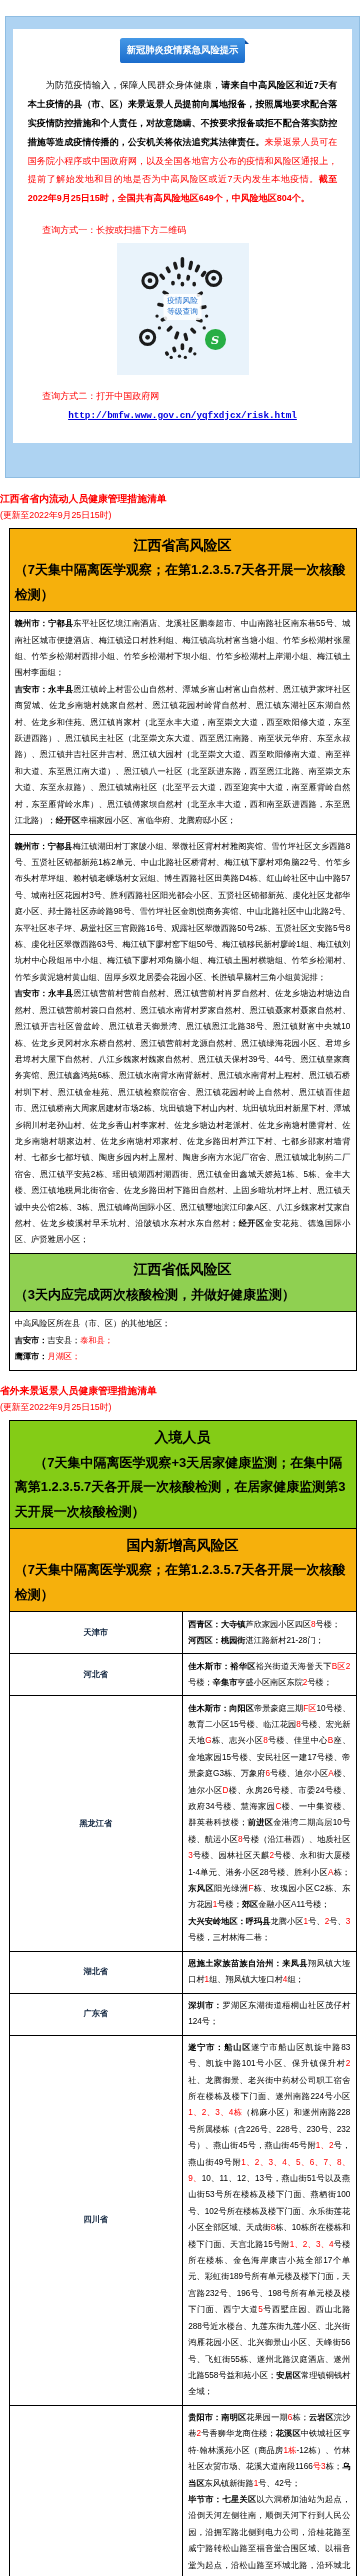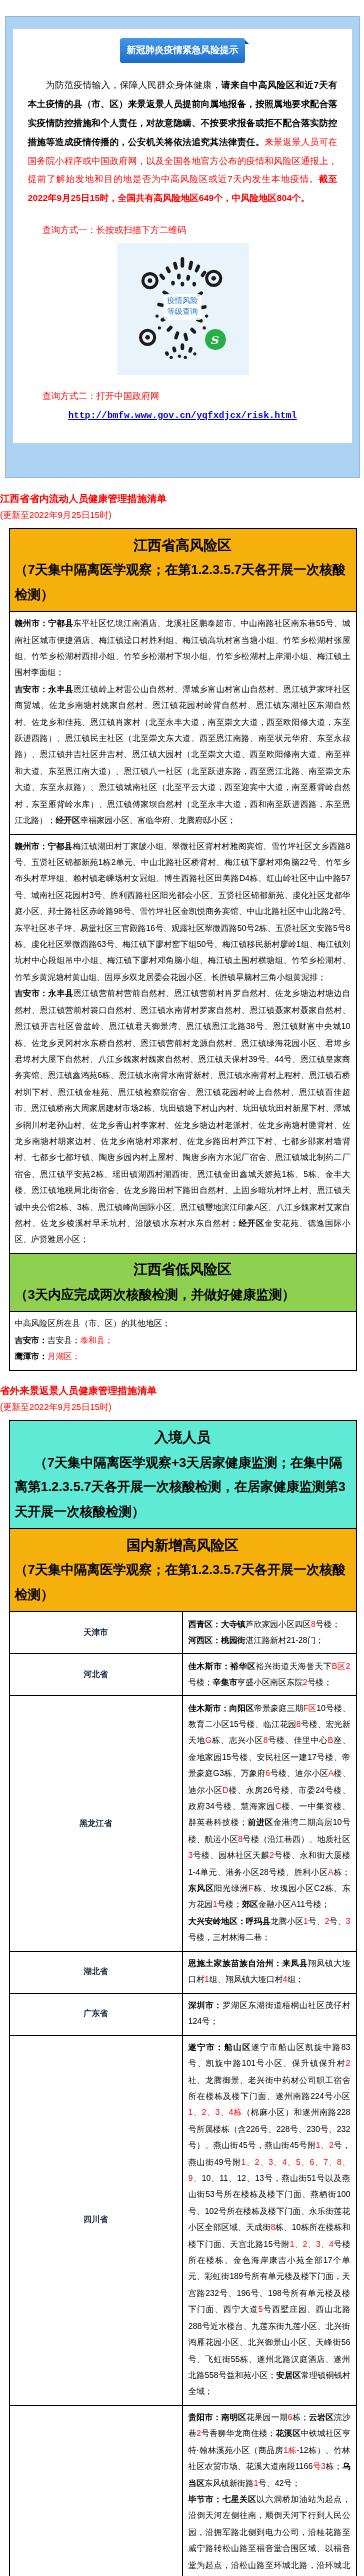--- a/index.html
+++ b/index.html
@@ -63,21 +63,21 @@
   .risk-table th.prov {
     width: 61px; text-align:center; vertical-align:middle;
     font-weight:bold; padding: 4.1px 3.1px; line-height:1.9; color:#10243e;
   }
   .band { padding: 2.6px 5.2px 3.6px; font-weight:bold; line-height:1.9; }
   .band .band-title { display:block; text-align:center; font-size:14px; }
   .band .band-note  { display:block; text-align:left;  font-size:13px; }
   .band.orange { background:#F6B00C; }
   .band.yellow { background:#FFFF00; }
   .band.green  { background:#8FD051; }
-  .band.redbg  { background:#5eead4; }
+  .band.redbg  { background:#84cc16; }
   .band.redbg .band-note { text-indent:1.5em; }
 </style>
 </head>
 <body>
 
 <div class="notice-wrap">
   <div class="notice-inner">
     <div class="ribbon">新冠肺炎疫情紧急风险提示</div>
     <p class="notice-body">为防范疫情输入，保障人民群众身体健康，<b>请来自中高风险区和近7天有本土疫情的县（市、区）来景返景人员提前向属地报备，按照属地要求配合落实疫情防控措施和个人责任，对故意隐瞒、不按要求报备或拒不配合落实防控措施等造成疫情传播的，公安机关将依法追究其法律责任。</b><r>来景返景人员可在国务院小程序或中国政府网，以及全国各地官方公布的疫情和风险区通报上，提前了解始发地和目的地是否为中高风险区或近7天内发生本地疫情。<b>截至2022年9月25日15时，全国共有高风险地区649个，中风险地区804个。</b></r></p>
     <div class="query-line">查询方式一：长按或扫描下方二维码</div>

